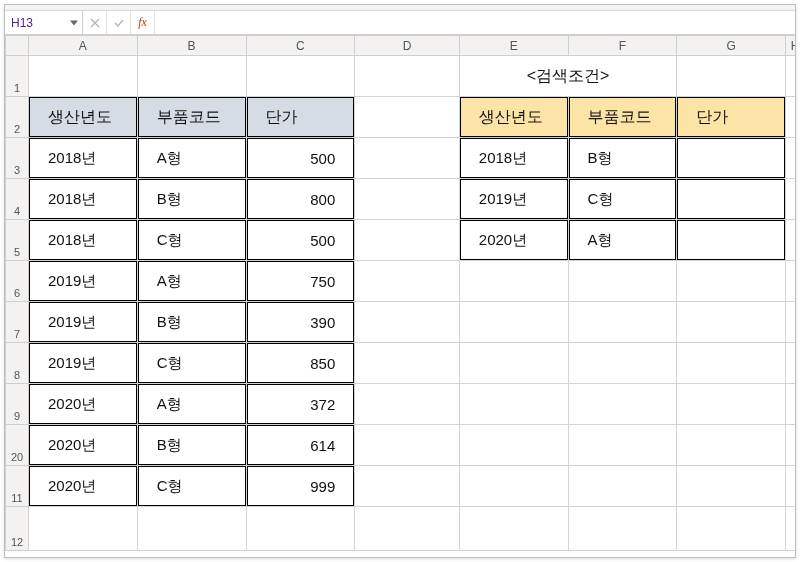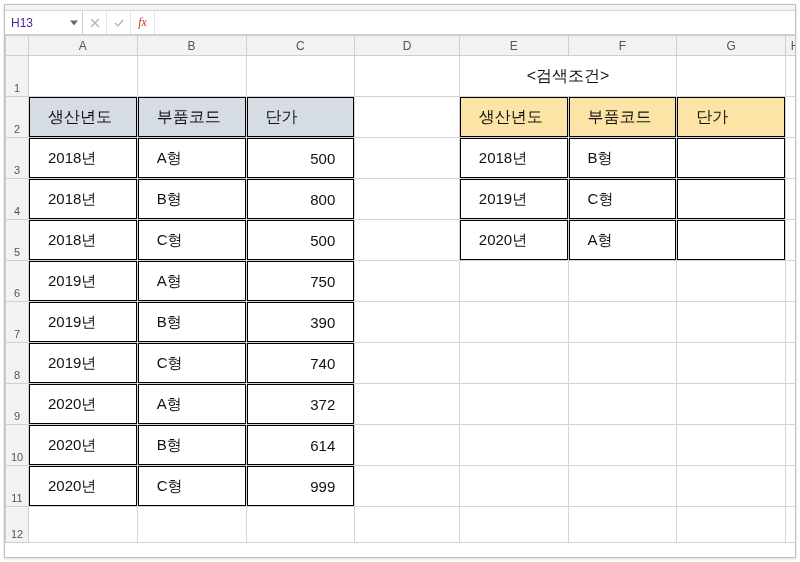--- a/index.html
+++ b/index.html
@@ -112,21 +112,21 @@
     .corner {
       width: 22px;
       background: #f3f2f1;
       border: 1px solid #cfcfcf;
     }
     .colA,.colB,.colC,.colE,.colF,.colG{ width:104px; }
     .colD{ width:100px; }
     .colH{ width:18px; }
     
     .tall td, .tall th.rowhdr { height: 41px; }
-    .short td, .short th.rowhdr { height: 36px; }
+    .short td, .short th.rowhdr { height: 44px; }
     
     .cellbox {
       border: 1px solid #000;
       height: 100%;
       display: flex; align-items: center;
       padding: 0 18px;
       font-size: 15px;
       color: #111;
     }
     .cellbox.right { justify-content: flex-end; }
@@ -335,21 +335,21 @@
 
         <tr class="tall">
           <th class="rowhdr">8</th>
           <td>
               <div class="cellbox">2019년</div>
             </td>
           <td>
               <div class="cellbox">C형</div>
             </td>
           <td>
-              <div class="cellbox right">740</div>
+              <div class="cellbox right">850</div>
             </td>
           <td></td>
           <td></td>
           <td></td>
           <td></td>
           <td></td>
         </tr>
 
         <tr class="tall">
           <th class="rowhdr">9</th>
@@ -363,21 +363,21 @@
               <div class="cellbox right">372</div>
             </td>
           <td></td>
           <td></td>
           <td></td>
           <td></td>
           <td></td>
         </tr>
 
         <tr class="tall">
-          <th class="rowhdr">10</th>
+          <th class="rowhdr">20</th>
           <td>
               <div class="cellbox">2020년</div>
             </td>
           <td>
               <div class="cellbox">B형</div>
             </td>
           <td>
               <div class="cellbox right">614</div>
             </td>
           <td></td>

